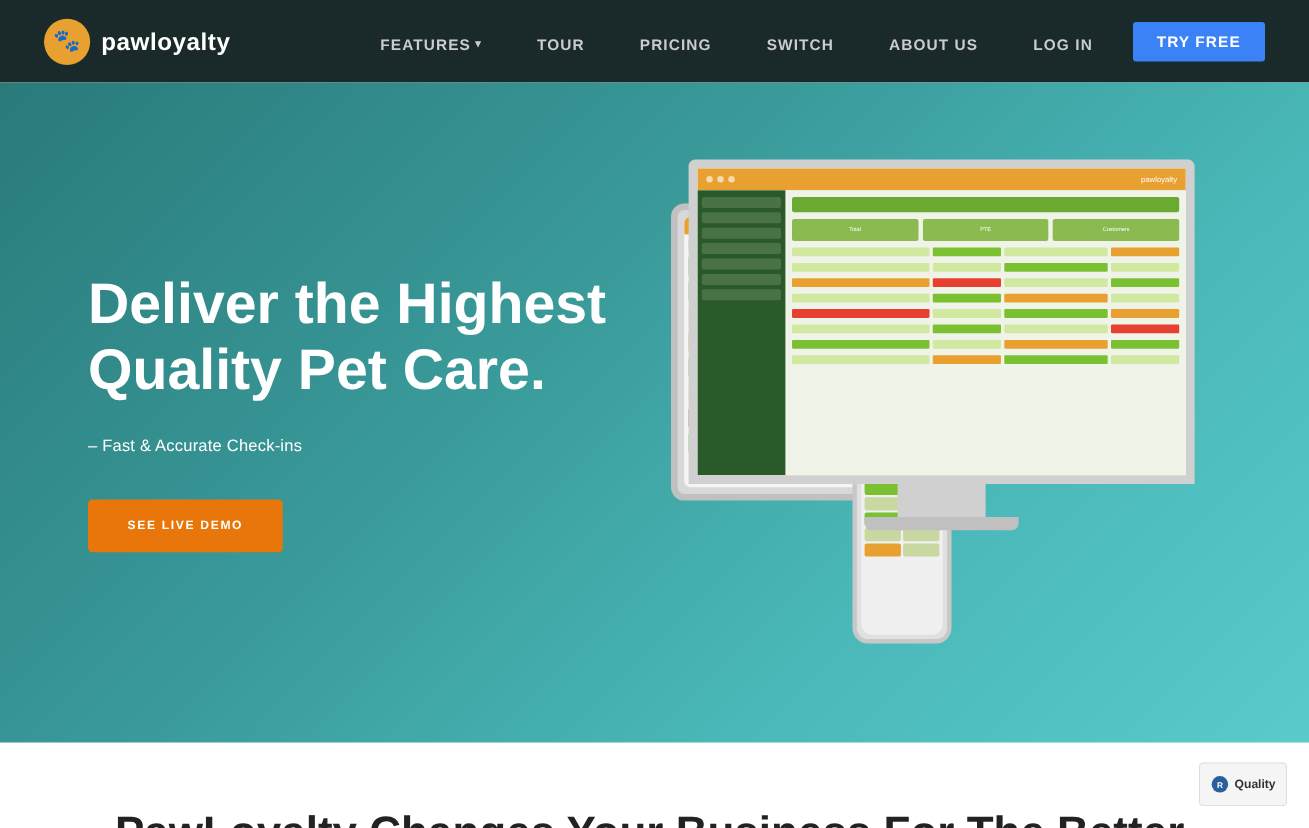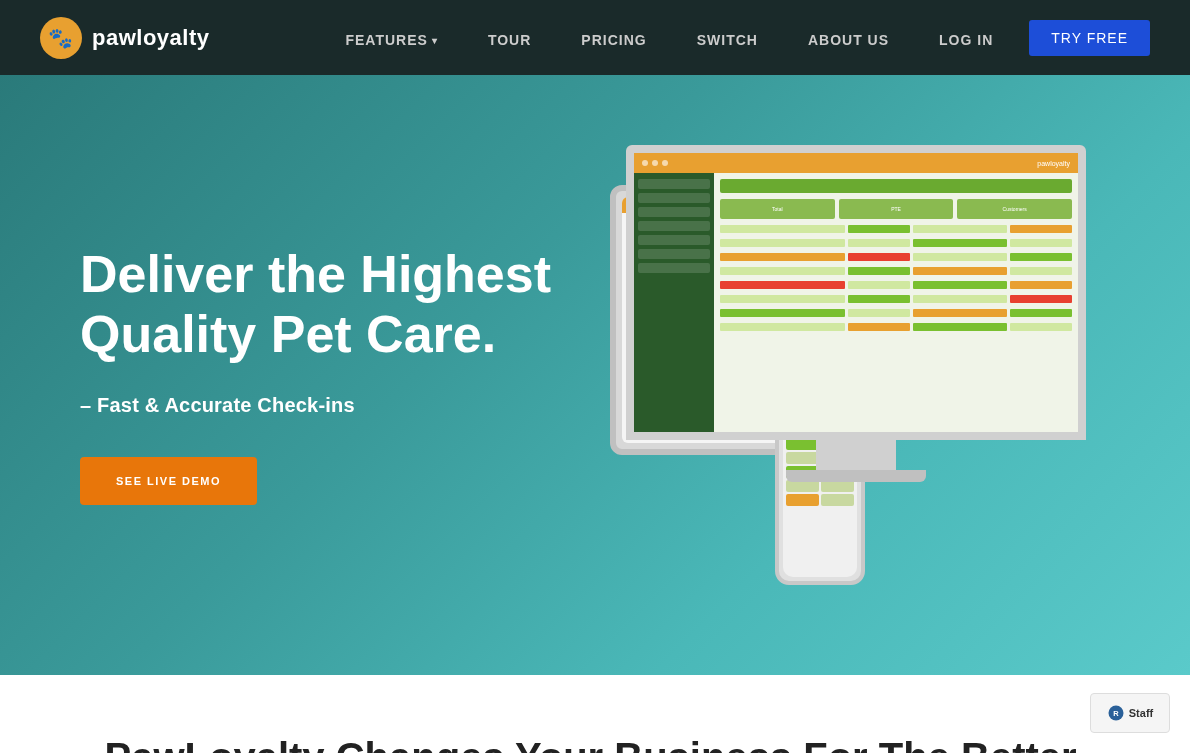--- a/index.html
+++ b/index.html
@@ -51,25 +51,25 @@
       cursor: pointer;
       display: flex;
       align-items: center;
       gap: 4px;
     }
     .nav-link .chevron {
       font-size: 10px;
       margin-top: 1px;
     }
     .nav-try-free {
-      background-color: #1d4ed8;
+      background-color: #3b82f6;
       color: #ffffff;
       text-decoration: none;
       font-size: 14px;
-      font-weight: 400;
+      font-weight: 700;
       letter-spacing: 1px;
       padding: 10px 22px;
       text-transform: uppercase;
       cursor: pointer;
       border: none;
       border-radius: 3px;
     }
 
     
     .hero {
@@ -91,22 +91,22 @@
       font-weight: 700;
       line-height: 1.15;
       margin-bottom: 30px;
     }
     .hero-features {
       list-style: none;
       margin-bottom: 40px;
     }
     .hero-features li {
       color: #ffffff;
-      font-size: 20px;
-      font-weight: 700;
+      font-size: 15px;
+      font-weight: 400;
       margin-bottom: 10px;
       letter-spacing: 0.2px;
     }
     .hero-cta {
       background-color: #e8760a;
       color: #ffffff;
       text-decoration: none;
       font-size: 11px;
       font-weight: 700;
       letter-spacing: 1.5px;
@@ -564,14 +564,14 @@
 <section class="bottom-section">
   <h2 class="bottom-title">PawLoyalty Changes Your Business For The Better.</h2>
 
 </section>
 
 <div class="revain-badge">
   <svg width="18" height="18" viewBox="0 0 24 24">
     <circle cx="12" cy="12" r="10" fill="#2a6099"></circle>
     <text x="12" y="16" text-anchor="middle" fill="white" font-size="10" font-weight="bold">R</text>
   </svg>
-  <span>Staff</span>
+  <span>Quality</span>
 </div>
 
 </body></html>

